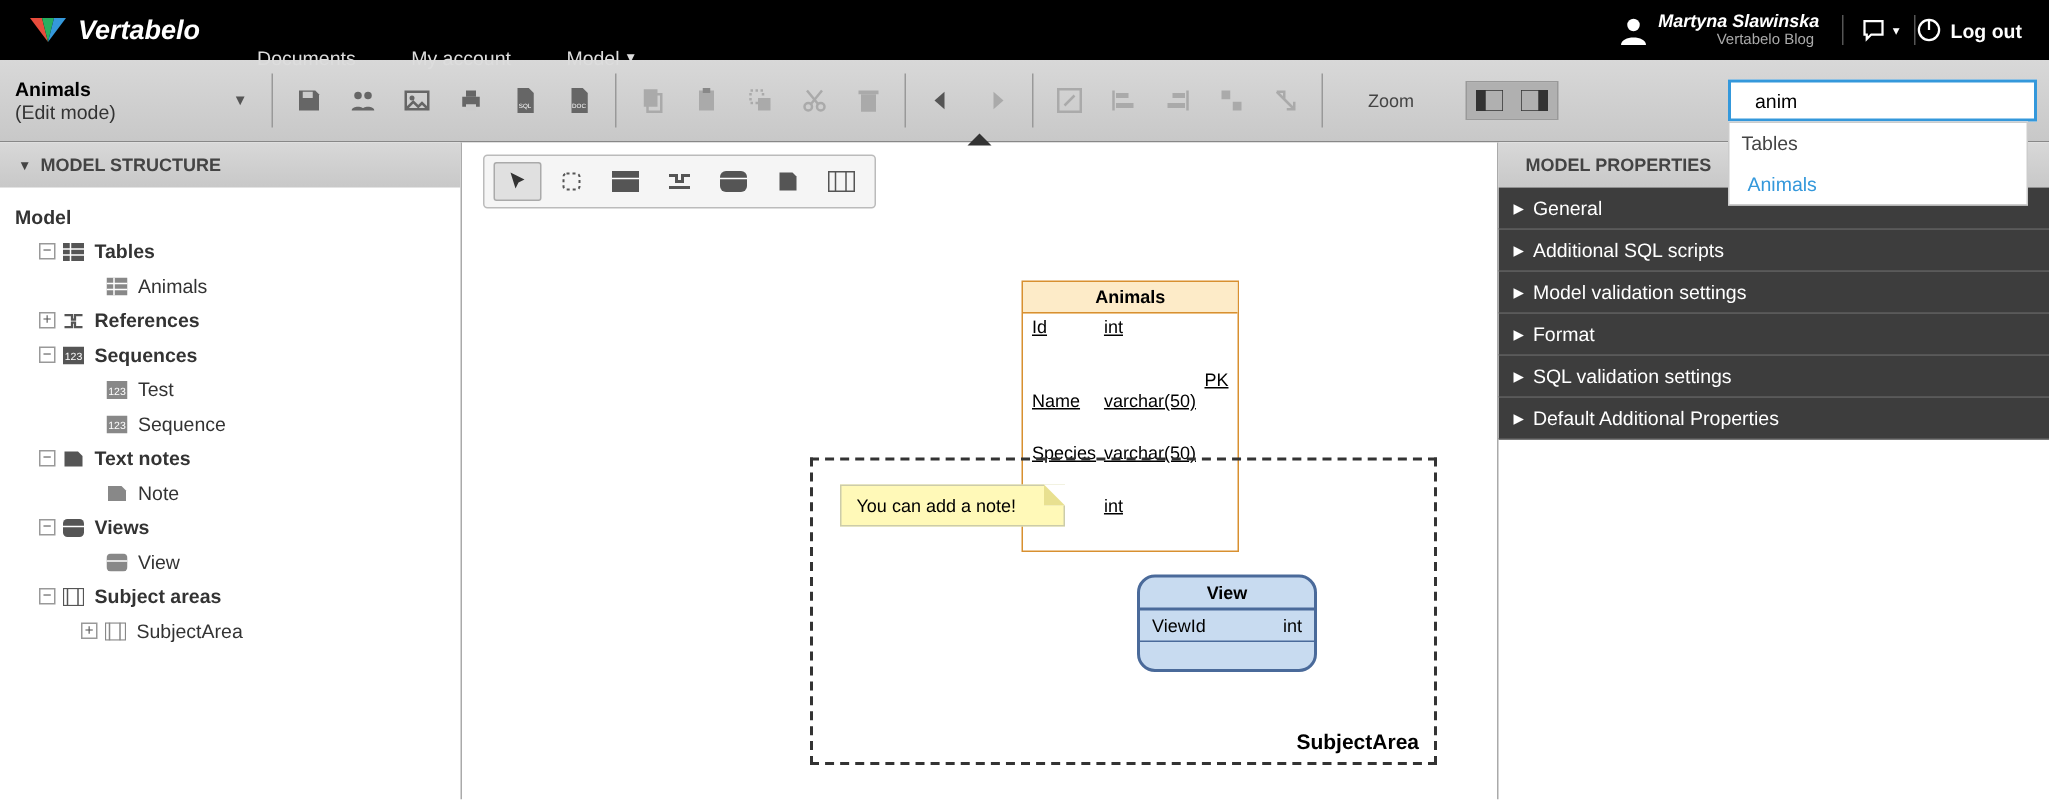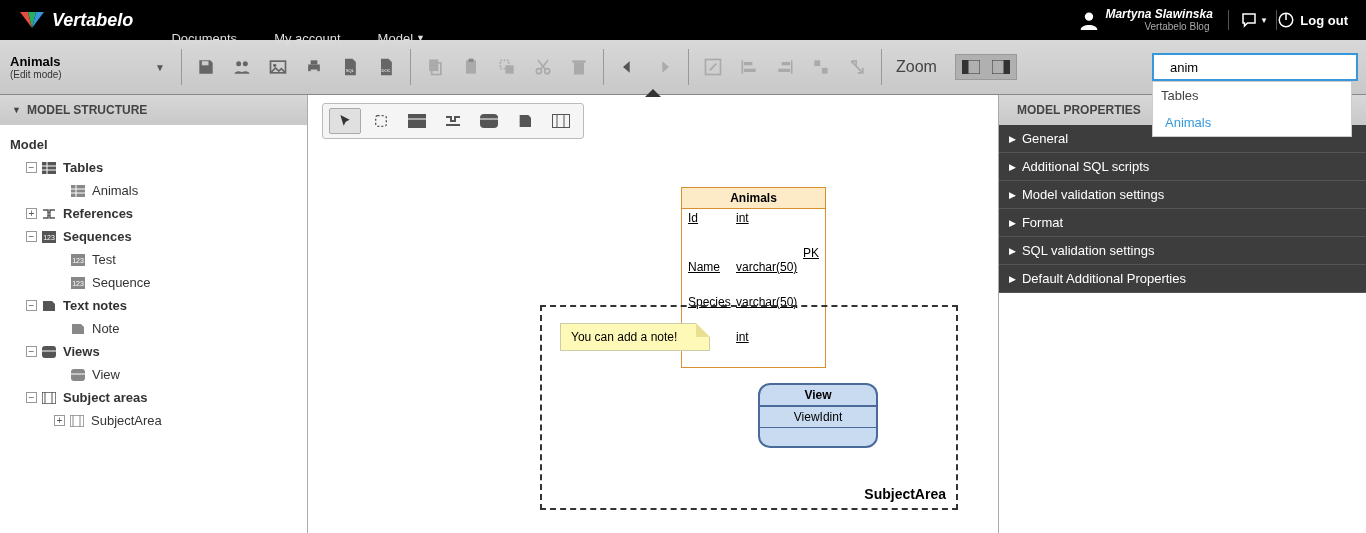--- a/index.html
+++ b/index.html
@@ -20,26 +20,26 @@
 .user-sub { font-size: 10px; color: #aaa; margin-left: 39px; }
 .chat-btn { margin: 0 10px; display: flex; align-items: center; cursor: pointer; }
 .logout-btn { display: flex; align-items: center; cursor: pointer; font-weight: bold; }
 .logout-btn svg { margin-right: 5px; }
 .chevron-down { margin-left: 3px; font-size: 9px; }
 
 
 .toolbar { height: 55px; background: linear-gradient(#d8d8d8, #c8c8c8); border-bottom: 1px solid #888; display: flex; align-items: center; }
 .doc-section { width: 175px; padding: 6px 10px; display: flex; align-items: center; justify-content: space-between; }
 .doc-title { font-size: 13px; font-weight: bold; }
-.doc-mode { font-size: 10px; color: #333; }
+.doc-mode { font-size: 13px; color: #333; }
 .tb-divider { width: 1px; height: 36px; background: #999; margin: 0 6px; }
 .tb-btn { width: 28px; height: 28px; display: flex; align-items: center; justify-content: center; margin: 0 4px; cursor: pointer; color: #555; }
 .tb-btn svg { fill: #666; }
 .tb-btn.disabled svg { fill: #aaa; }
-.zoom-label { font-size: 16px; color: #444; margin: 0 8px; }
+.zoom-label { font-size: 12px; color: #444; margin: 0 24px; }
 .layout-toggle { display: flex; border: 1px solid #999; margin-left: 10px; }
 .layout-toggle div { width: 30px; height: 24px; display: flex; align-items: center; justify-content: center; cursor: pointer; }
 .layout-toggle .active { background: #b0b0b0; }
 .search-box { margin-left: auto; margin-right: 8px; position: relative; }
 .search-input { width: 206px; height: 28px; border: 2px solid #3498db; padding: 0 16px; font-size: 13px; outline: none; }
 .search-dropdown { position: absolute; top: 28px; left: 0; width: 200px; background: #fff; border: 1px solid #ccc; z-index: 100; font-size: 13px; }
 .search-dropdown .heading { padding: 6px 8px; color: #444; font-weight: normal; }
 .search-dropdown .item { padding: 6px 12px; color: #3498db; cursor: pointer; }
 
 
@@ -77,21 +77,21 @@
 .er-row .c2 { width: 70px; }
 .er-row .c3 { width: 20px; text-align: right; margin-top: 35px; }
 
 
 .note { position: absolute; background: #fff9b8; border: 1px solid #cca; padding: 6px 10px; font-size: 12px; }
 .note-fold { position: absolute; top: -1px; right: -1px; width: 0; height: 0; border-top: 14px solid #fff; border-left: 14px solid #e8e090; }
 
 
 .view-box { position: absolute; background: #c8dbf0; border: 2px solid #4a6a9a; border-radius: 12px; font-size: 12px; overflow: hidden; }
 .view-box .hdr { text-align: center; font-weight: bold; padding: 3px 0; border-bottom: 2px solid #4a6a9a; }
-.view-box .body { padding: 3px 8px; display: flex; justify-content: center; border-bottom: 1px solid #4a6a9a; }
+.view-box .body { padding: 3px 8px; display: flex; justify-content: space-between; border-bottom: 1px solid #4a6a9a; }
 
 
 .subject-area { position: absolute; border: 2px dashed #333; }
 .subject-area .label { position: absolute; bottom: 6px; right: 10px; font-weight: bold; font-size: 14px; }
 
 
 .right-panel { width: 368px; background: #fff; border-left: 1px solid #aaa; overflow: auto; position: relative; }
 .right-header { background: linear-gradient(#d8d8d8, #c8c8c8); padding: 8px 12px; font-size: 12px; font-weight: bold; color: #444; }
 .right-header .tri { margin-right: 6px; font-size: 9px; }
 .right-section { background: #3d3d3d; color: #fff; padding: 6px 10px; font-size: 13px; border-bottom: 1px solid #555; cursor: pointer; display: flex; align-items: center; }

